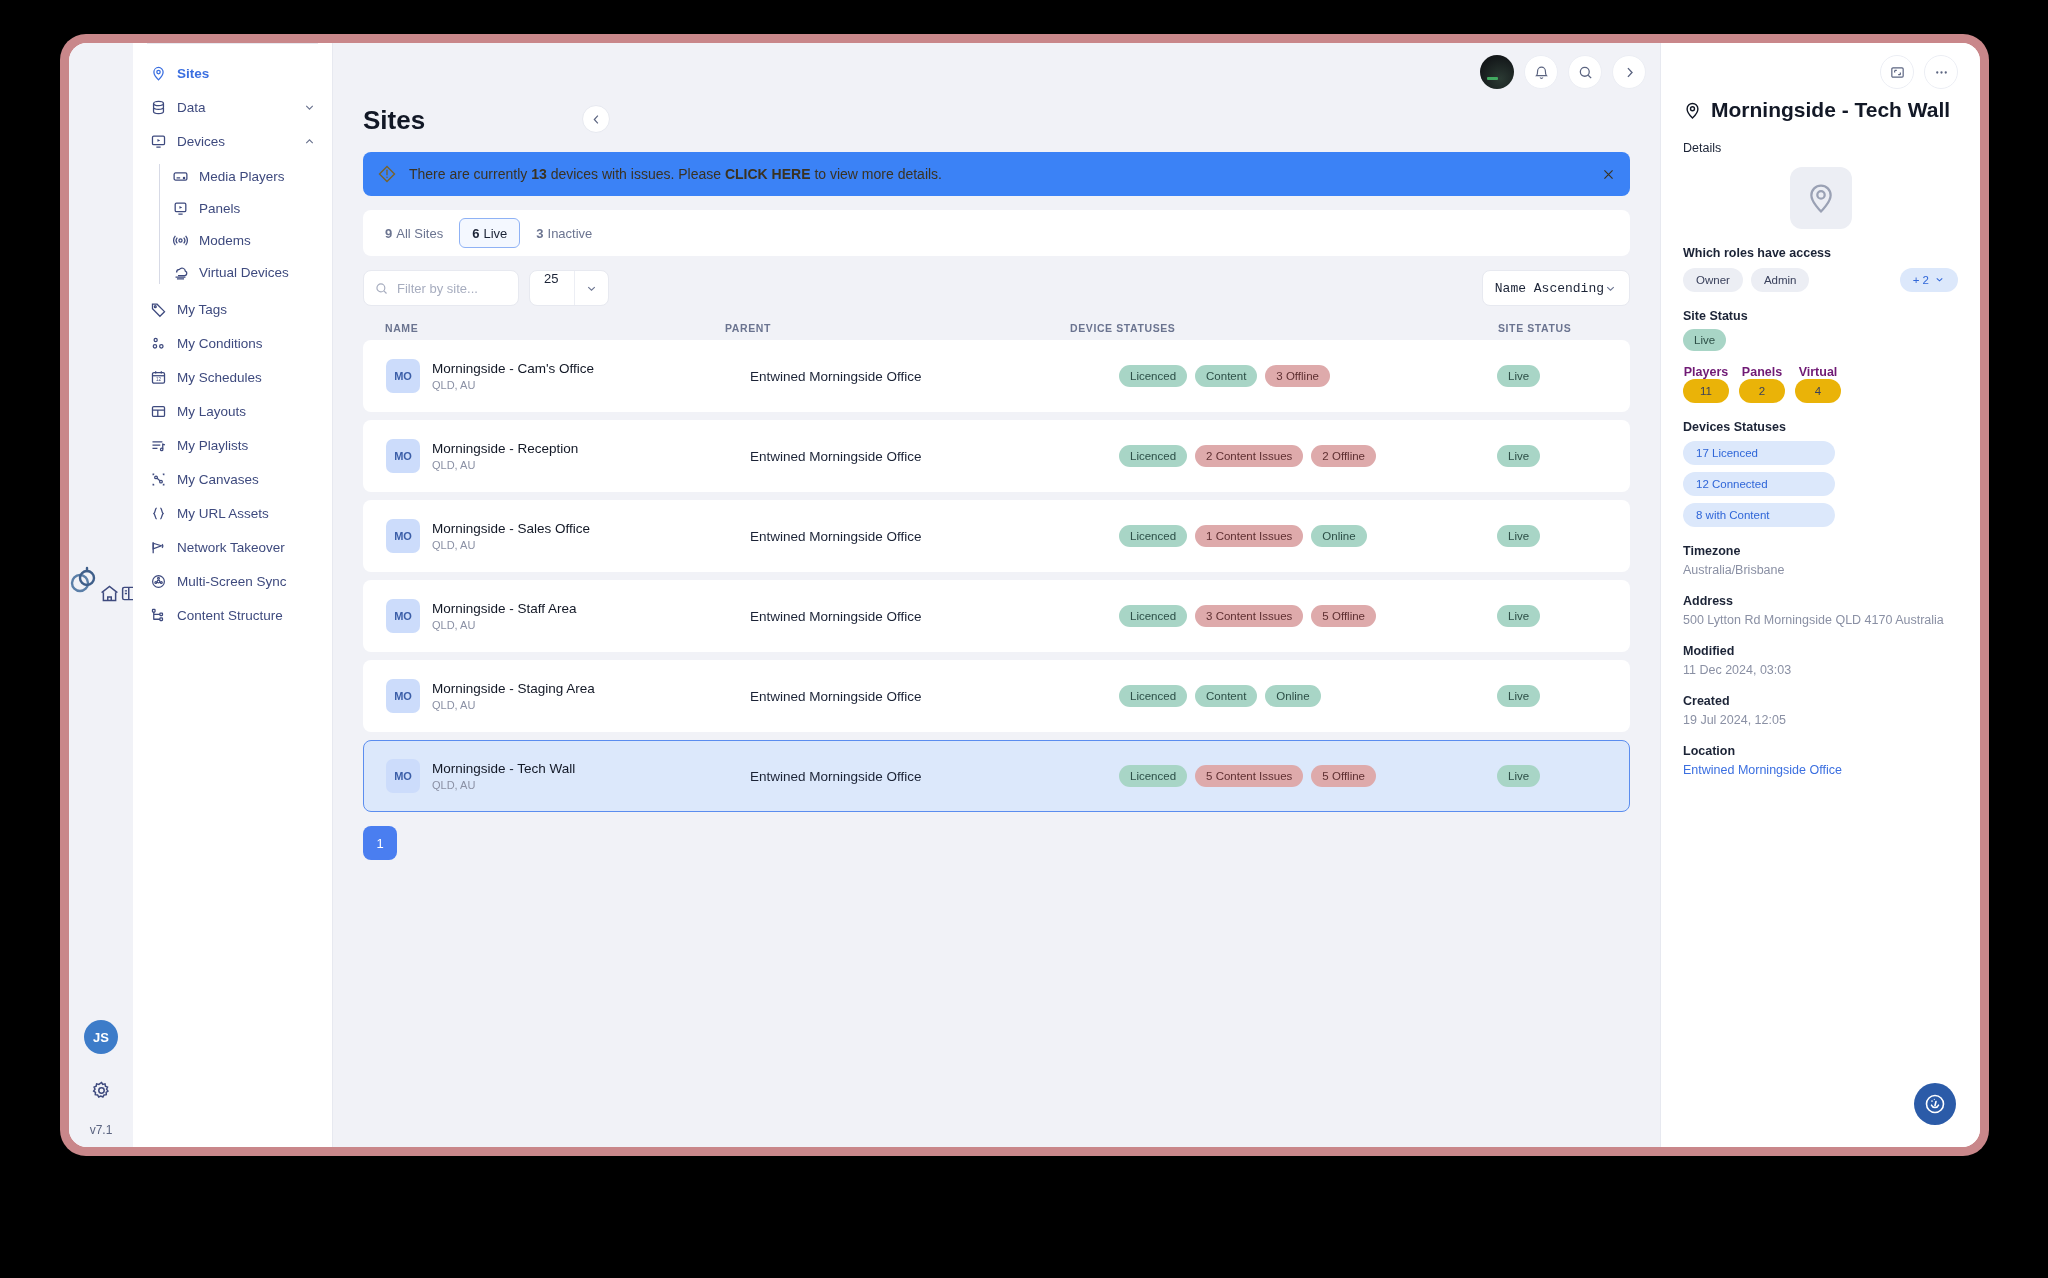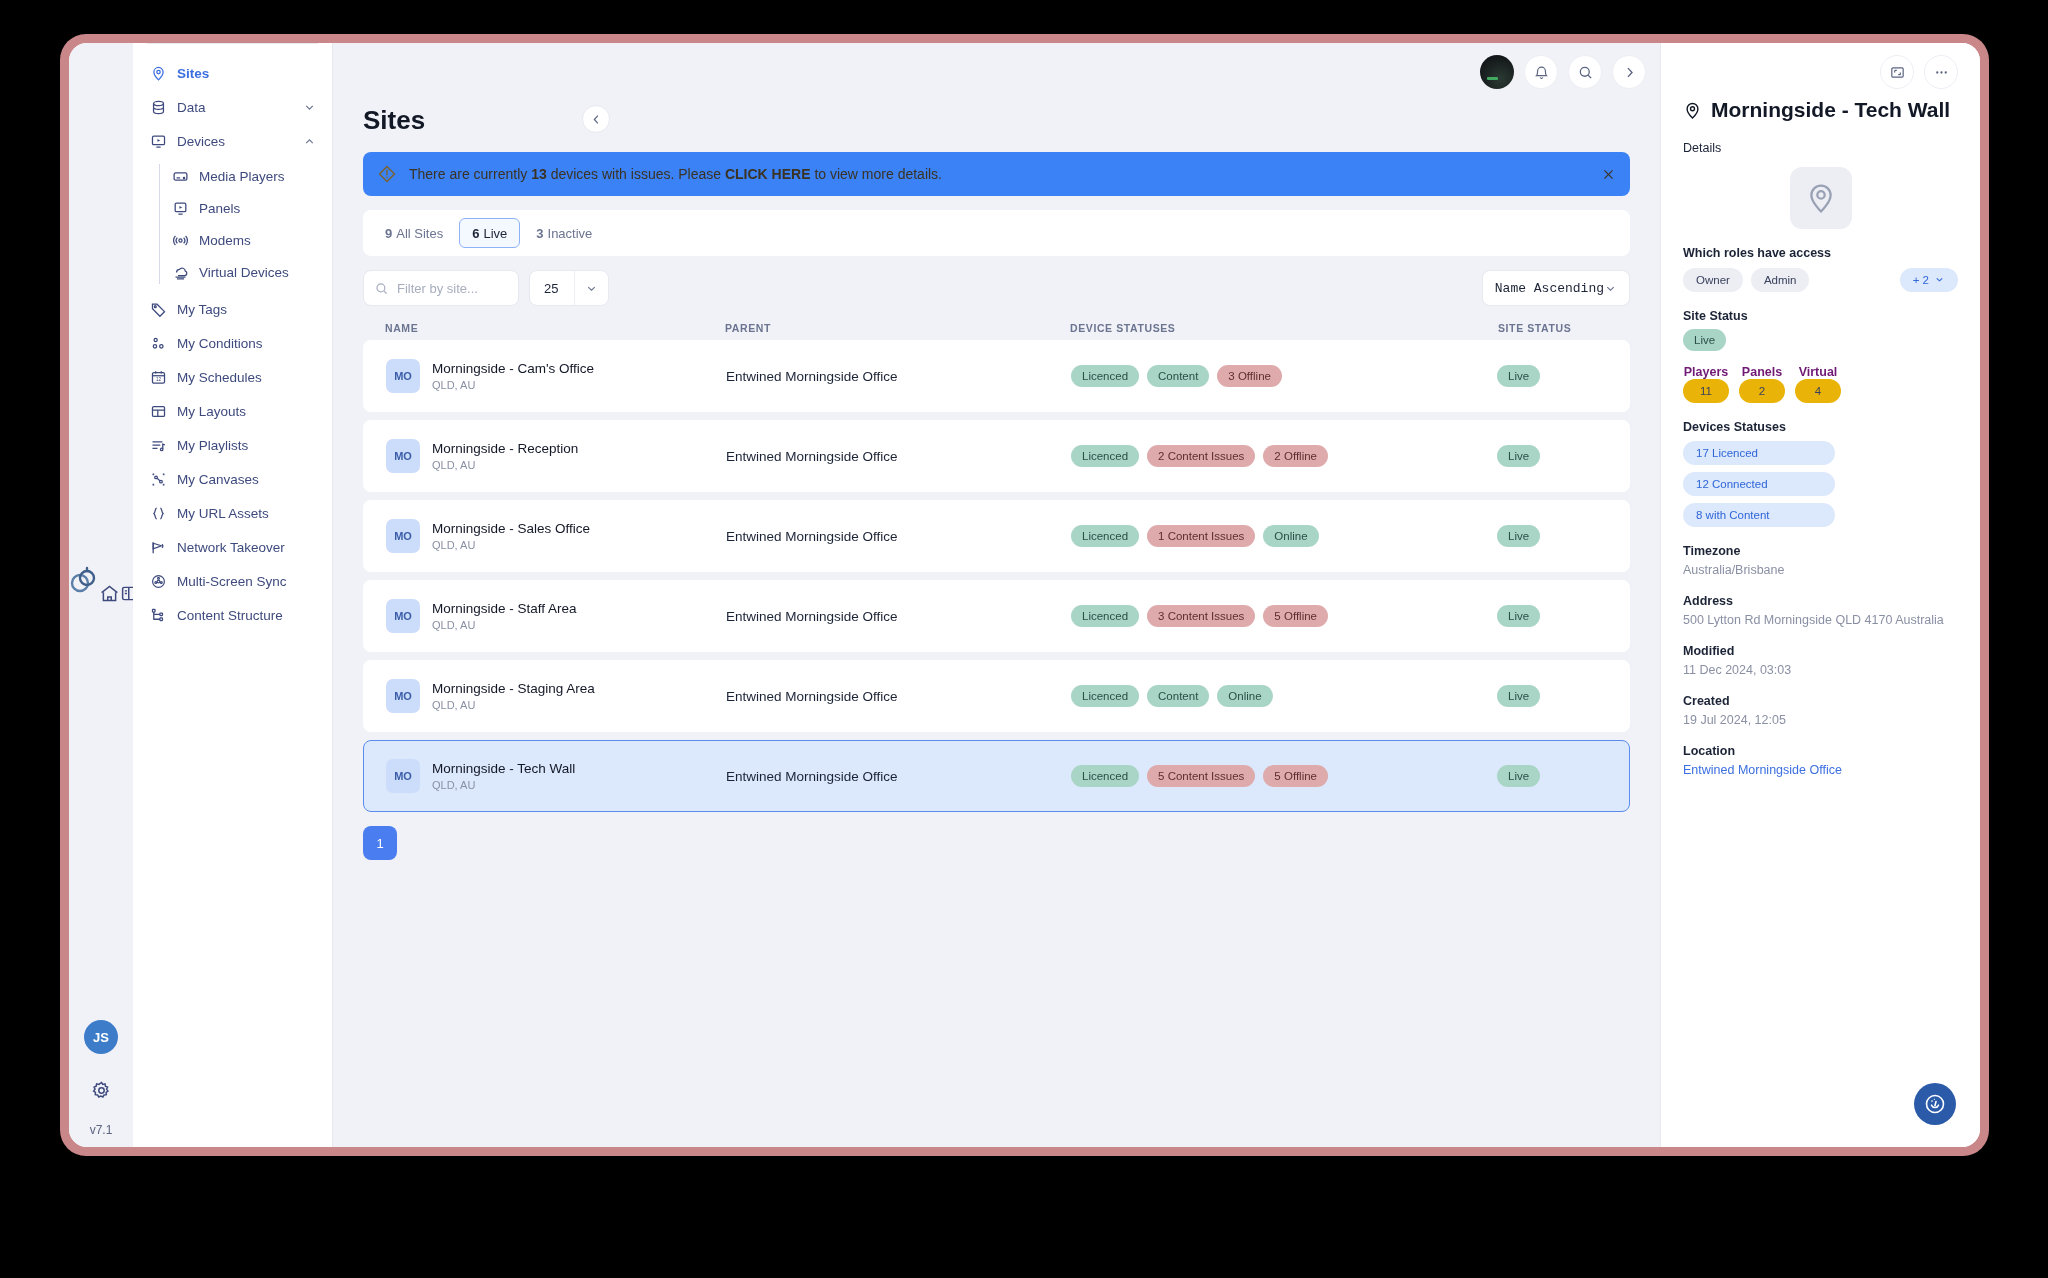--- a/index.html
+++ b/index.html
@@ -118,21 +118,21 @@
   .tab.active { border: 1px solid #8fb2f5; background: #f4f8ff; color: #1b2336; }
   .tab.active b { color: #1b2336; }
   .filterbar { display: flex; align-items: center; margin-top: 14px; position: relative; }
   .search-box {
     width: 156px; height: 36px; background: #fff; border: 1px solid #e7e9f0;
     border-radius: 8px; display: flex; align-items: center; gap: 8px; padding: 0 10px;
     font-size: 13px; color: #a7adbf;
   }
   .page-size {
     margin-left: 10px; height: 36px; background: #fff; border: 1px solid #e7e9f0;
-    border-radius: 8px; display: flex; align-items: center;
+    border-radius: 8px; display: flex; align-items: flex-start;
   }
   .page-size .val { padding: 0 16px 0 14px; font-size: 13px; color: #1b2336; }
   .page-size .caret { width: 34px; height: 100%; border-left: 1px solid #eceef4;
     display:flex; align-items:center; justify-content:center; color:#6b7490; }
   .sort-sel {
     position: absolute; right: 0; height: 36px; background: #fff;
     border: 1px solid #e7e9f0; border-radius: 8px;
     display: flex; align-items: center; padding: 0 12px;
     font-size: 13px; color: #1b2336; font-family: Liberation Mono, monospace;
   }
@@ -140,21 +140,21 @@
     display: flex; padding: 0 22px; margin-top: 16px;
     font-size: 10.5px; letter-spacing: .6px; color: #6b7490; font-weight: 600;
   }
   .col-name { flex: 0 0 340px; }
   .col-parent { flex: 0 0 345px; }
   .col-status { flex: 1; }
   .col-site { flex: 0 0 110px; text-align: left; }
   .rows { margin-top: 6px; }
   .row {
     background: #fff; border-radius: 8px; height: 72px; margin-bottom: 8px;
-    display: flex; align-items: center; padding: 16px 22px; border: 1px solid transparent;
+    display: flex; align-items: center; padding: 16px 22px; border: 1px solid transparent; gap: 24px;
   }
   .row.selected { background: #dce8fb; border: 1px solid #5b8def; }
   .site-cell { flex: 0 0 340px; display: flex; align-items: center; gap: 12px; }
   .mo-badge {
     width: 34px; height: 34px; border-radius: 7px; background: #ccdcfb;
     color: #3b5ea8; font-size: 11px; font-weight: 600;
     display: flex; align-items: center; justify-content: center;
   }
   .site-name { font-size: 13.5px; color: #121826; font-weight: 500; }
   .site-sub { font-size: 11px; color: #8a90a4; margin-top: 3px; }

